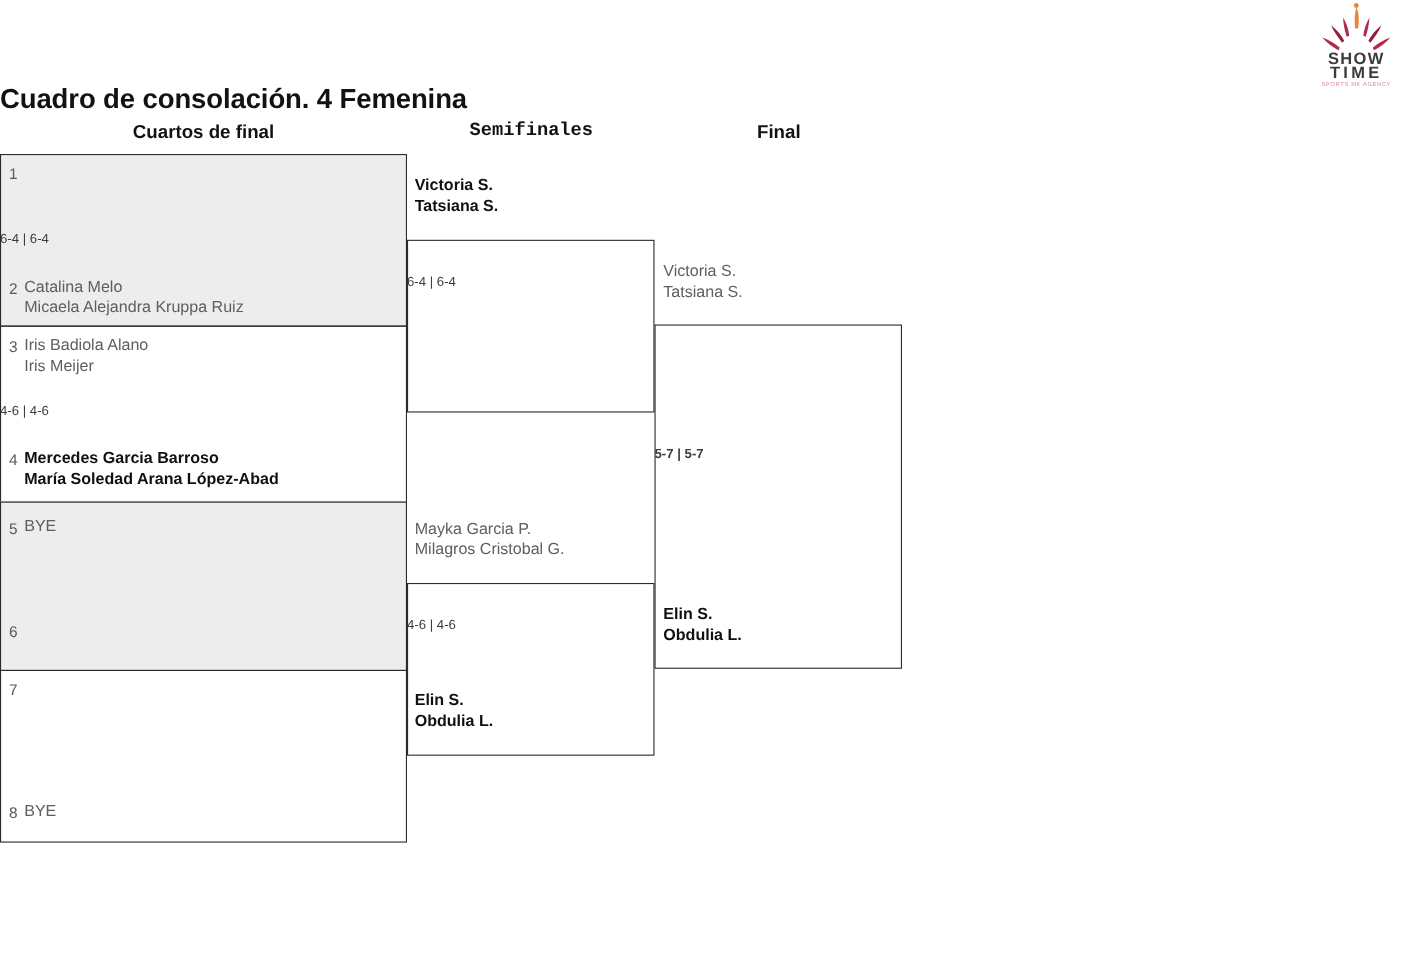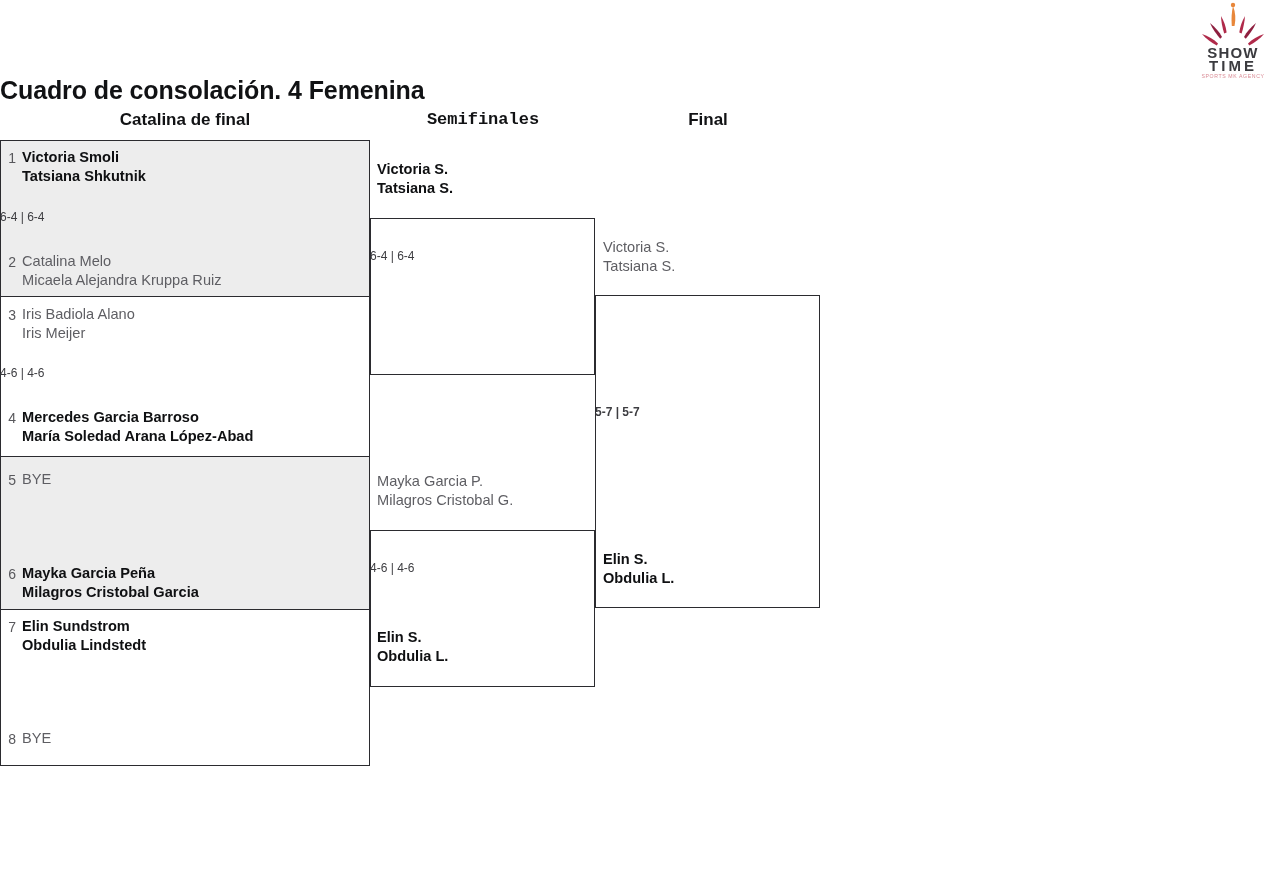--- a/index.html
+++ b/index.html
@@ -104,29 +104,27 @@
         <path d="M8 32 C14 34 20 37.6 24 41.4 L22.8 43.6 C17.6 40.6 12 37 8 32 Z" fill="#b02a4a"></path>
         <path d="M70 32 C66 37 60.4 40.6 55.2 43.6 L54 41.4 C58 37.6 64 34 70 32 Z" fill="#b02a4a"></path>
         <circle cx="39" cy="3" r="2.2" fill="#e8873a"></circle>
       </g>
       <text x="39" y="56" text-anchor="middle" font-family="Liberation Sans, sans-serif" font-size="15" font-weight="700" letter-spacing="1.2" fill="#3b3b3f">SHOW</text>
       <text x="39" y="69" text-anchor="middle" font-family="Liberation Sans, sans-serif" font-size="15" font-weight="700" letter-spacing="3" fill="#3b3b3f">TIME</text>
       <text x="39" y="76" text-anchor="middle" font-family="Liberation Sans, sans-serif" font-size="5.2" letter-spacing="0.6" fill="#d98a94">SPORTS MK AGENCY</text>
     </svg>
   </div>
 
-  <div class="round-head" id="head-r1">Catalina de final</div>
+  <div class="round-head" id="head-r1">Cuartos de final</div>
   <div class="round-head" id="head-r2">Semifinales</div>
   <div class="round-head" id="head-r3">Final</div>
 
   <div class="box shaded" id="r1-m1"></div>
   <div class="entry" style="left:0px; top:148px; width:370px;">
     <span class="seed">1</span>
-    <span class="names win">Victoria Smoli
-Tatsiana Shkutnik</span>
   </div>
   <div class="score" style="left:0px; top:210px; width:370px;">6-4 | 6-4</div>
   <div class="entry" style="left:0px; top:252px; width:370px;">
     <span class="seed">2</span>
     <span class="names lose">Catalina Melo
 Micaela Alejandra Kruppa Ruiz</span>
   </div>
 
   <div class="box" id="r1-m2"></div>
   <div class="entry" style="left:0px; top:305px; width:370px;">
@@ -142,29 +140,25 @@
   </div>
 
   <div class="box shaded" id="r1-m3"></div>
   <div class="entry" style="left:0px; top:470px; width:370px;">
     <span class="seed">5</span>
     <span class="names lose">BYE</span>
   </div>
   <div class="score" style="left:0px; top:522px; width:370px;"></div>
   <div class="entry" style="left:0px; top:564px; width:370px;">
     <span class="seed">6</span>
-    <span class="names win">Mayka Garcia Peña
-Milagros Cristobal Garcia</span>
   </div>
 
   <div class="box" id="r1-m4"></div>
   <div class="entry" style="left:0px; top:617px; width:370px;">
     <span class="seed">7</span>
-    <span class="names win">Elin Sundstrom
-Obdulia Lindstedt</span>
   </div>
   <div class="score" style="left:0px; top:678px; width:370px;"></div>
   <div class="entry" style="left:0px; top:729px; width:370px;">
     <span class="seed">8</span>
     <span class="names lose">BYE</span>
   </div>
 
   <div class="box" id="r2-m1"></div>
   <div class="entry" style="left:377px; top:160px;">
     <span class="names win">Victoria S.

